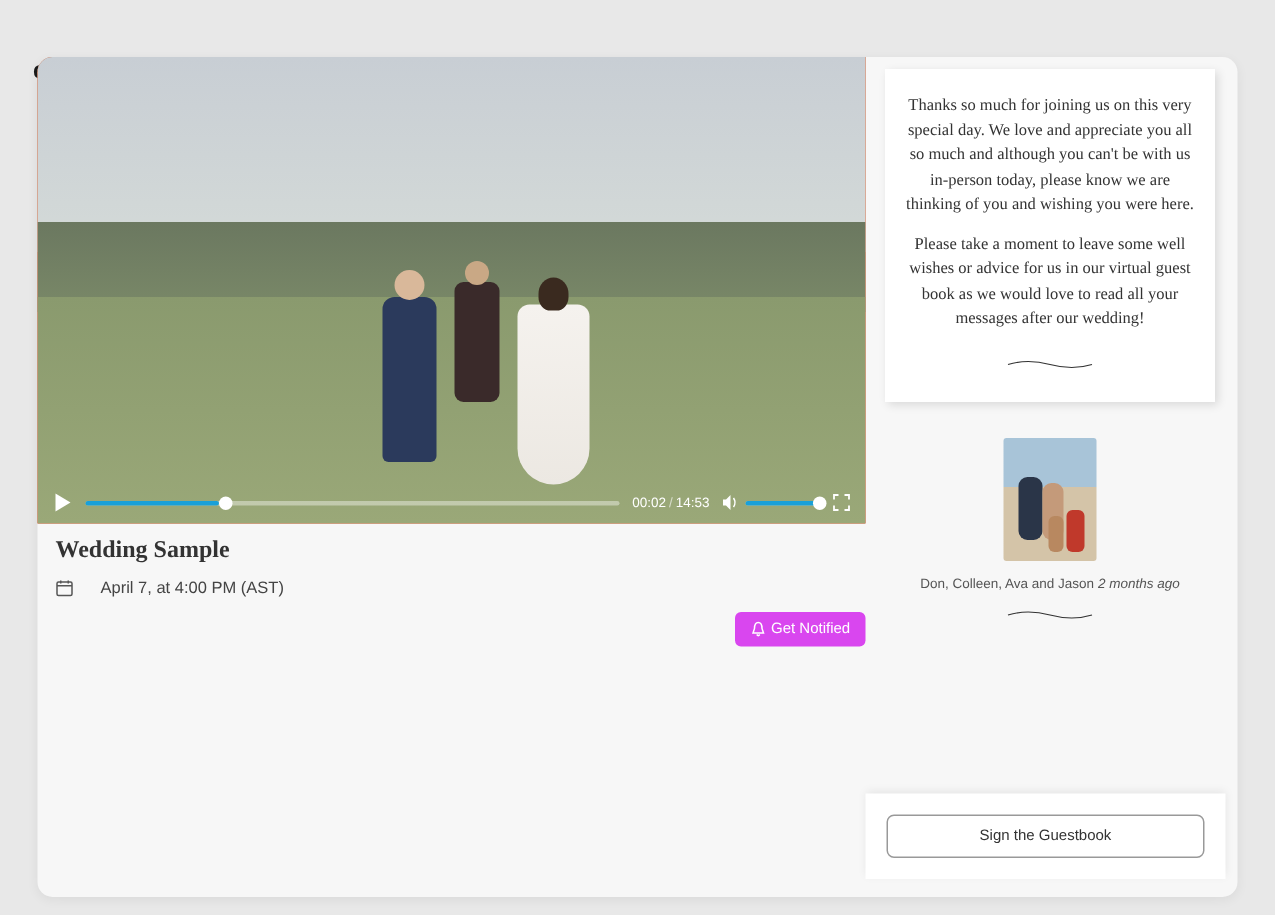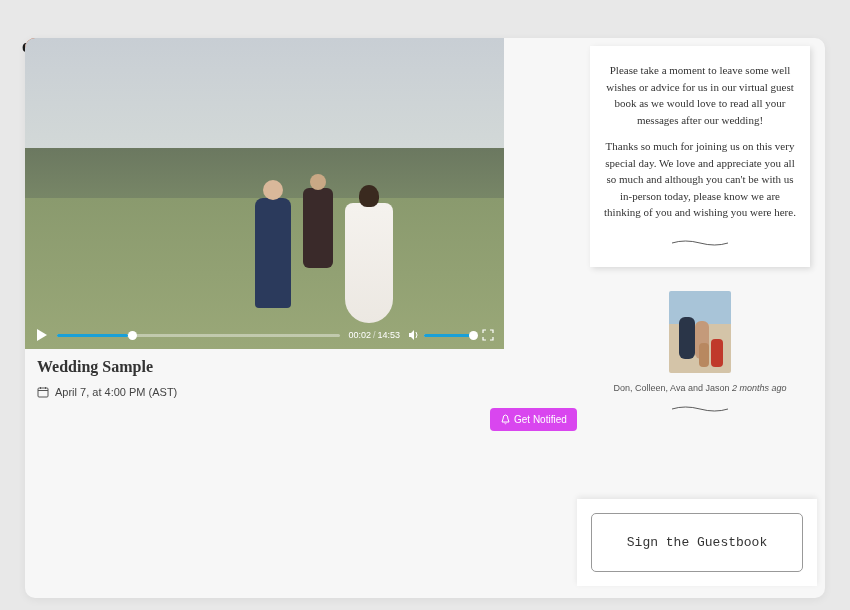--- a/index.html
+++ b/index.html
@@ -1,21 +1,21 @@
 <!DOCTYPE html>
 <html><head>
 <meta charset="utf-8">
 <style>
 * { margin:0; padding:0; box-sizing:border-box; }
 body { font-family: Georgia, 'Times New Roman', serif; background:#e8e8e8; width:850px; height:610px; overflow:hidden; }
 .page { width:850px; height:610px; position:relative; }
 .logo { position:absolute; top:8px; left:22px; font-size:18px; font-weight:600; color:#1a1a1a; letter-spacing:-0.3px;margin-top:28px; }
 .logo .bold { font-weight:800; }
 .card { position:absolute; top:38px; left:25px; width:800px; height:560px; background:#f7f7f7; border-radius:10px; box-shadow:0 2px 8px rgba(0,0,0,0.06); }
-.video-area { position:absolute; top:0; left:0; width:479px; height:311px; background:#c2410c; border-top-left-radius:10px; overflow:hidden; }
+.video-area { position:absolute; top:0; left:0; width:552px; height:311px; background:#c2410c; border-top-left-radius:10px; overflow:hidden; }
 .sky { position:absolute; top:0; left:0; right:0; height:130px; background:linear-gradient(#c8ced4,#d4dad8); }
 .hills { position:absolute; top:110px; left:0; right:0; height:60px; background:linear-gradient(#6b7860,#7a8968); }
 .grass { position:absolute; top:160px; left:0; right:0; bottom:0; background:linear-gradient(#8a9a6e,#9aa878); }
 .people { position:absolute; top:140px; left:230px; width:150px; height:140px; }
 .groom { position:absolute; left:0; top:20px; width:36px; height:110px; background:#2b3a5c; border-radius:8px 8px 4px 4px; }
 .groom::before { content:""; position:absolute; top:-18px; left:8px; width:20px; height:20px; background:#d9b89a; border-radius:50%; }
 .off { position:absolute; left:48px; top:10px; width:30px; height:80px; background:#3a2a2a; border-radius:6px; }
 .off::before { content:""; position:absolute; top:-14px; left:7px; width:16px; height:16px; background:#c9a885; border-radius:50%; }
 .bride { position:absolute; left:90px; top:25px; width:48px; height:120px; background:linear-gradient(#f5f2ee,#ece8e2); border-radius:10px 10px 30px 30px; }
 .bride::before { content:""; position:absolute; top:-18px; left:14px; width:20px; height:22px; background:#3a2a1f; border-radius:50% 50% 40% 40%; }
@@ -26,40 +26,40 @@
 .progress-thumb { position:absolute; left:25%; top:-3px; width:9px; height:9px; background:#fff; border-radius:50%; }
 .time { white-space:nowrap; }
 .time .sep { opacity:0.6; margin:0 2px; }
 .vol { display:flex; align-items:center; gap:4px; }
 .vol-bar { width:50px; height:3px; background:rgba(255,255,255,0.5); position:relative; border-radius:2px; cursor:pointer; }
 .vol-fill { position:absolute; left:0; top:0; height:3px; width:100%; background:#19a0d8; border-radius:2px; }
 .vol-thumb { position:absolute; right:-4px; top:-3px; width:9px; height:9px; background:#fff; border-radius:50%; }
 .fs { cursor:pointer; }
 .video-info { position:absolute; top:320px; left:12px; width:540px; }
 .title { font-size:16px; color:#333; margin-bottom:10px; }
-.date-row { display:flex; align-items:center; gap:6px; font-family:Arial,sans-serif; font-size:11px; color:#444; margin-bottom:8px; }
+.date-row { display:flex; align-items:center; gap:18px; font-family:Arial,sans-serif; font-size:11px; color:#444; margin-bottom:8px; }
 .links-row { font-family:Arial,sans-serif; font-size:11px; }
 .links-row a { color:#444; text-decoration:underline; margin-right:14px; cursor:pointer; }
 .notify-btn { position:absolute; top:370px; left:465px; background:#d946ef; color:#fff; border:none; border-radius:4px; padding:6px 10px; font-family:Arial,sans-serif; font-size:10px; display:flex; align-items:center; gap:3px; cursor:pointer; }
 .sidebar { position:absolute; top:8px; right:15px; width:220px; }
 .msg-box { background:#fff; padding:16px 12px; box-shadow:2px 2px 6px rgba(0,0,0,0.12); text-align:center; font-size:11px; line-height:1.5; color:#333; }
 .msg-box p { margin-bottom:10px; }
 .flourish { margin:8px auto 0; }
 .guest-photo { width:62px; height:82px; margin:24px auto 10px; background:linear-gradient(#a8c4d8 0%,#a8c4d8 40%,#d4c4a8 40%,#d4c4a8 100%); border-radius:2px; position:relative; }
 .gp-people { position:absolute; bottom:6px; left:8px; right:8px; height:50px; }
 .gp1 { position:absolute; left:2px; top:0; width:16px; height:42px; background:#2a3548; border-radius:6px; }
 .gp2 { position:absolute; left:18px; top:4px; width:14px; height:38px; background:#c49a7a; border-radius:6px; }
 .gp3 { position:absolute; left:22px; bottom:0; width:10px; height:24px; background:#b88860; border-radius:4px; }
 .gp4 { position:absolute; right:0; bottom:0; width:12px; height:28px; background:#c0392b; border-radius:4px; }
 .guest-msg { text-align:center; font-size:11px; line-height:1.45; color:#333; padding:0 4px; }
 .guest-sig { text-align:center; font-size:9px; color:#555; margin-top:8px; font-family:Arial,sans-serif; }
 .guest-sig .ago { font-style:italic; }
 .flourish2 { margin:12px auto; display:block; }
 .sign-bar { position:absolute; bottom:12px; right:8px; width:240px; background:#fff; padding:14px; box-shadow:0 -2px 6px rgba(0,0,0,0.08); }
-.sign-btn { width:100%; background:#fff; border:1px solid #999; border-radius:5px; padding:21px 0; font-family:Liberation Mono, monospace; font-size:13px; color:#333; cursor:pointer; }
+.sign-btn { width:100%; background:#fff; border:1px solid #999; border-radius:5px; padding:8px 0; font-family:Liberation Sans, sans-serif; font-size:10px; color:#333; cursor:pointer; }
 </style>
 </head>
 <body>
 
 <div class="page">
   <div class="logo">
     <span>event</span><span class="bold">live</span>
   </div>
 
   <div class="card">
@@ -115,22 +115,22 @@
 
     <button class="notify-btn">
       <svg width="11" height="11" viewBox="0 0 11 11">
           <path d="M5.5 1 Q8 1 8 5 L9 8 H2 L3 5 Q3 1 5.5 1 Z M4.5 9 Q5.5 10.5 6.5 9" fill="none" stroke="#fff" stroke-width="1"></path>
         </svg>
       <span>Get Notified</span>
     </button>
 
     <div class="sidebar">
       <div class="msg-box">
+        <p>Thanks so much for joining us on this very special day. We love and appreciate you all so much and although you can't be with us in-person today, please know we are thinking of you and wishing you were here.</p>
         <p>Please take a moment to leave some well wishes or advice for us in our virtual guest book as we would love to read all your messages after our wedding!</p>
-        <p>Thanks so much for joining us on this very special day. We love and appreciate you all so much and although you can't be with us in-person today, please know we are thinking of you and wishing you were here.</p>
         <svg class="flourish" width="60" height="8" viewBox="0 0 60 8">
             <path d="M2 4 Q15 0 30 4 Q45 8 58 4" stroke="#333" stroke-width="0.8" fill="none"></path>
           </svg>
       </div>
 
       <div class="guest-photo">
         <div class="gp-people">
           <div class="gp1"></div>
           <div class="gp2"></div>
           <div class="gp3"></div>

